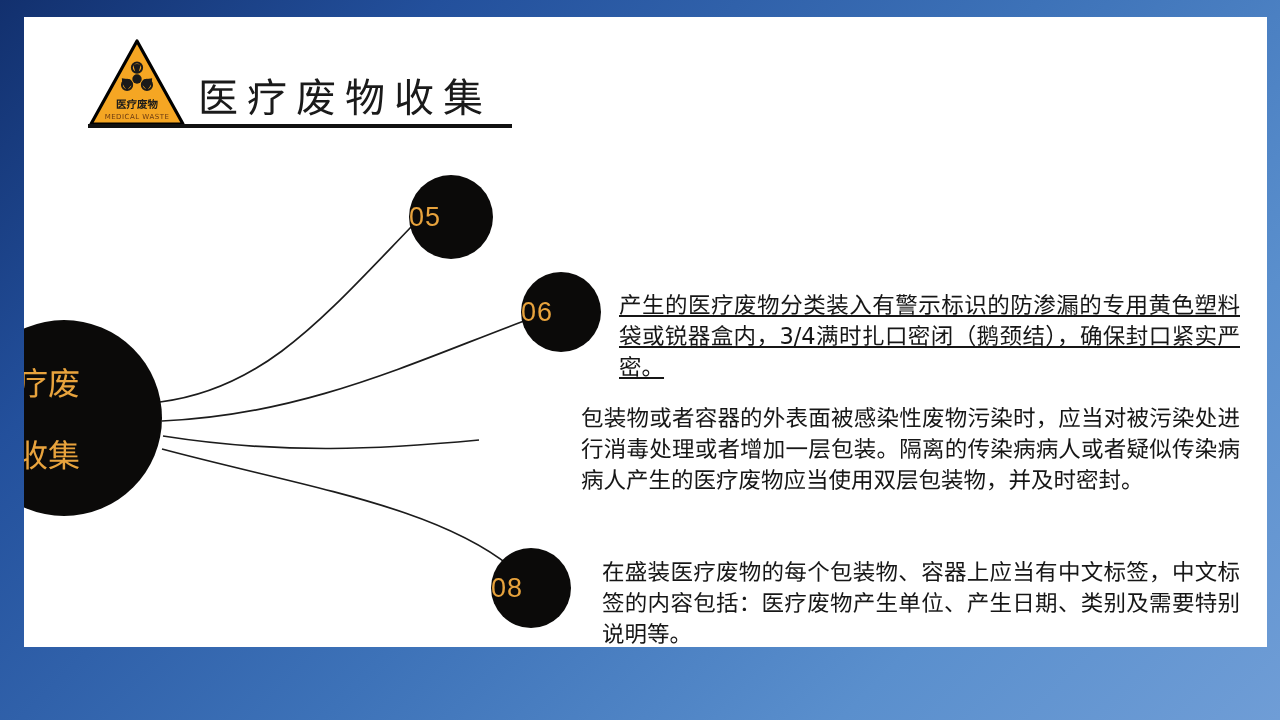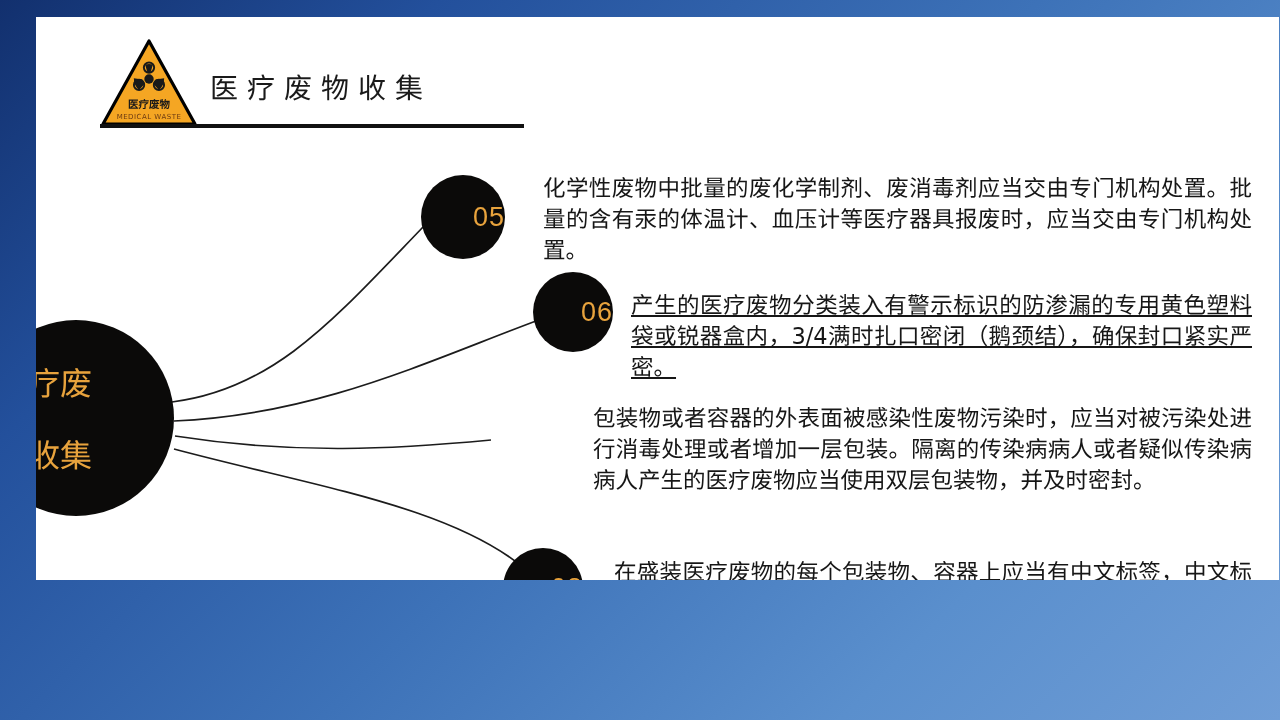--- a/index.html
+++ b/index.html
@@ -19,24 +19,24 @@
     position: relative;
     width: 1280px;
     height: 720px;
     background: linear-gradient(135deg, #12306e 0%, #23509c 22%, #3d72b8 52%, #5a8fcd 78%, #6f9dd6 100%);
     overflow: hidden;
   }
 
   
   #page {
     position: absolute;
-    left: 36px;
+    left: 24px;
     top: 17px;
     width: 1243px;
-    height: 563px;
+    height: 630px;
     background: #ffffff;
     overflow: hidden;
   }
 
   
   #header {
     position: absolute;
     left: 64px;
     top: 21px;
     width: 460px;
@@ -48,21 +48,21 @@
     left: 0px;
     top: 0px;
     width: 98px;
     height: 90px;
   }
 
   #title-text {
     position: absolute;
     left: 110px;
     top: 28px;
-    font-size: 28px;
+    font-size: 40px;
     letter-spacing: 9px;
     color: #1a1a1a;
     font-weight: 400;
     white-space: nowrap;
     font-family: "DejaVu Sans", "Liberation Sans", sans-serif;
   }
 
   #title-rule {
     position: absolute;
     left: 64px;
@@ -105,21 +105,21 @@
   }
 
   
   .node {
     position: absolute;
     border-radius: 50%;
     background: #0b0a09;
     color: #e8a33d;
     display: flex;
     align-items: center;
-    justify-content: flex-end;
+    justify-content: flex-start;
     font-size: 27px;
     letter-spacing: 1px;
     font-family: "Liberation Sans", "DejaVu Sans", sans-serif;
   }
 
   
   .para {
     position: absolute;
     color: #161616;
     font-size: 22.5px;
@@ -183,21 +183,20 @@
 
     <div class="node" style="left:497px; top:255px; width:80px; height:80px;">
       <span>06</span>
     </div>
 
 
     <div class="node" style="left:467px; top:531px; width:80px; height:80px;">
       <span>08</span>
     </div>
 
-    <div class="para" style="left:507px; top:156px; width:709px;">化学性废物中批量的废化学制剂、废消毒剂应当交由专门机构处置。批量的含有汞的体温计、血压计等医疗器具报废时，应当交由专门机构处置。</div>
 
     <div class="para" style="left:595px; top:273px; width:621px;text-decoration:underline;">产生的医疗废物分类装入有警示标识的防渗漏的专用黄色塑料袋或锐器盒内，3/4满时扎口密闭（鹅颈结），确保封口紧实严密。</div>
 
     <div class="para" style="left:578px; top:540px; width:638px;">在盛装医疗废物的每个包装物、容器上应当有中文标签，中文标签的内容包括：医疗废物产生单位、产生日期、类别及需要特别说明等。</div>
 
     <div class="para" style="left:557px; top:386px; width:659px;">包装物或者容器的外表面被感染性废物污染时，应当对被污染处进行消毒处理或者增加一层包装。隔离的传染病病人或者疑似传染病病人产生的医疗废物应当使用双层包装物，并及时密封。</div>
 
   </div>
 </div>
 

